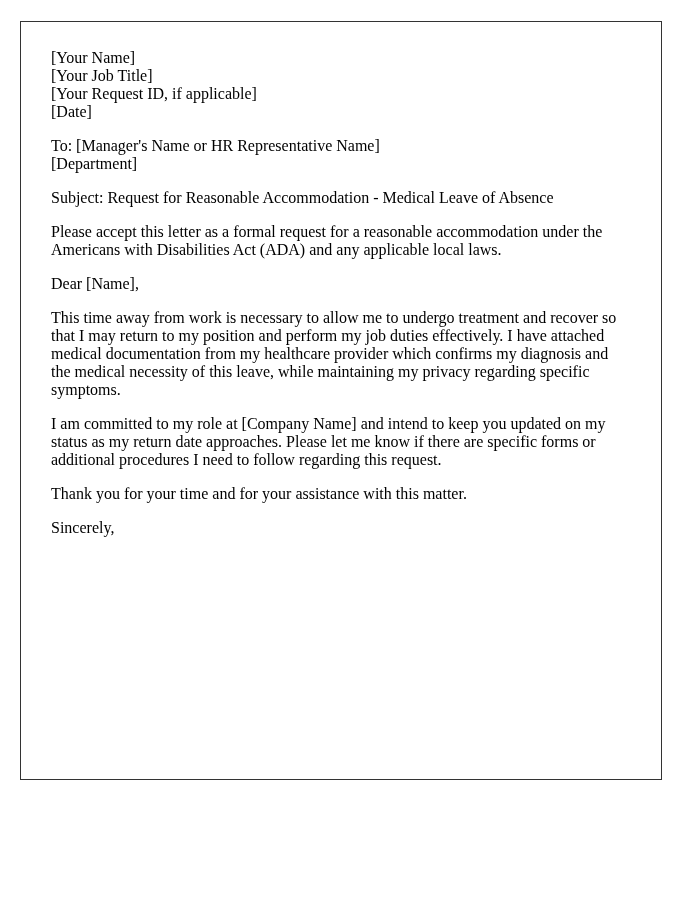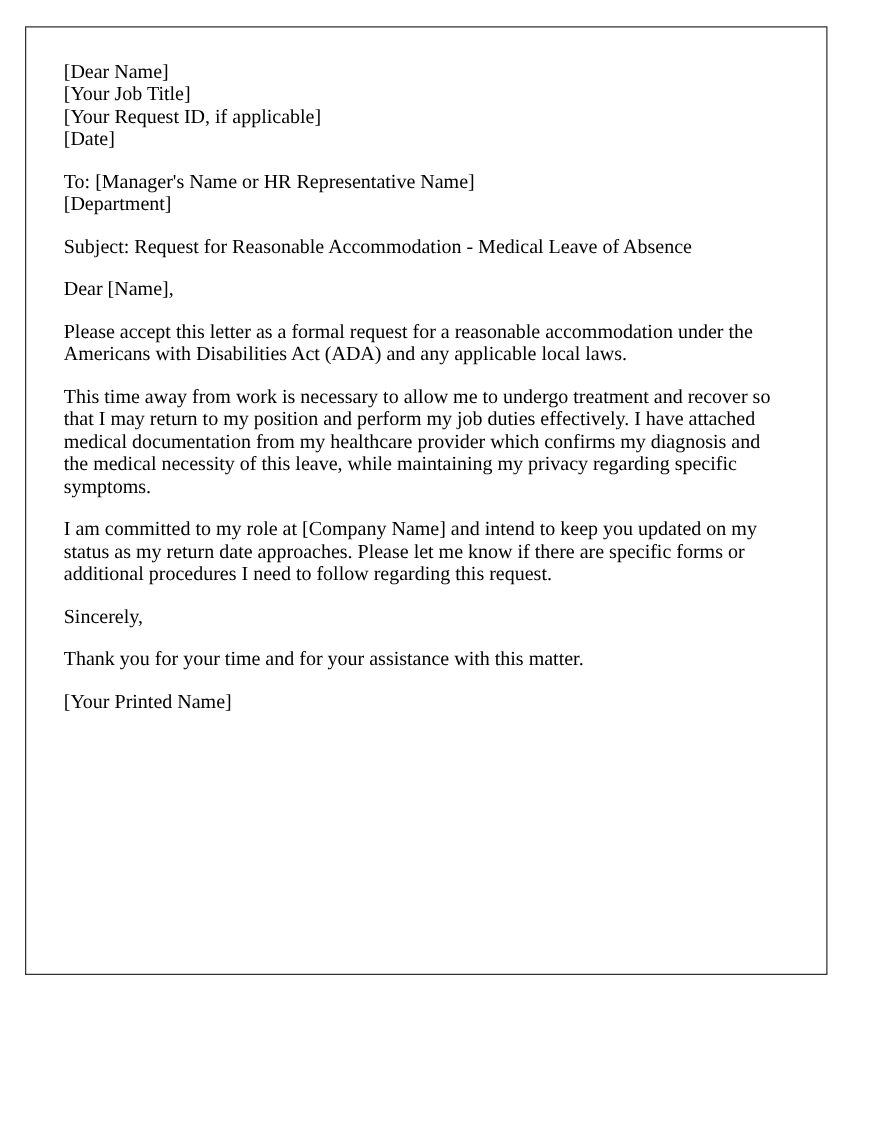--- a/index.html
+++ b/index.html
@@ -41,43 +41,42 @@
   .line {
     white-space: pre-wrap;
   }
 </style>
 </head>
 <body>
 
 <div class="letter">
 
   <div class="block">
-    <div class="line">[Dear Name]</div>
+    <div class="line">[Your Name]</div>
     <div class="line">[Your Job Title]</div>
     <div class="line">[Your Request ID, if applicable]</div>
     <div class="line">[Date]</div>
   </div>
 
   <div class="block">
     <div class="line">To: [Manager's Name or HR Representative Name]</div>
     <div class="line">[Department]</div>
   </div>
 
   <p class="subject">Subject: Request for Reasonable Accommodation - Medical Leave of Absence</p>
 
+  <p>Please accept this letter as a formal request for a reasonable accommodation under the Americans with Disabilities Act (ADA) and any applicable local laws.</p>
+
   <p>Dear [Name],</p>
-
-  <p>Please accept this letter as a formal request for a reasonable accommodation under the Americans with Disabilities Act (ADA) and any applicable local laws.</p>
 
 
   <p>This time away from work is necessary to allow me to undergo treatment and recover so that I may return to my position and perform my job duties effectively. I have attached medical documentation from my healthcare provider which confirms my diagnosis and the medical necessity of this leave, while maintaining my privacy regarding specific symptoms.</p>
 
   <p>I am committed to my role at [Company Name] and intend to keep you updated on my status as my return date approaches. Please let me know if there are specific forms or additional procedures I need to follow regarding this request.</p>
 
+  <p>Thank you for your time and for your assistance with this matter.</p>
+
   <p>Sincerely,</p>
 
-  <p>Thank you for your time and for your assistance with this matter.</p>
-
   <div class="block">
-    <div class="line">[Your Printed Name]</div>
   </div>
 
 </div>
 
 </body></html>

